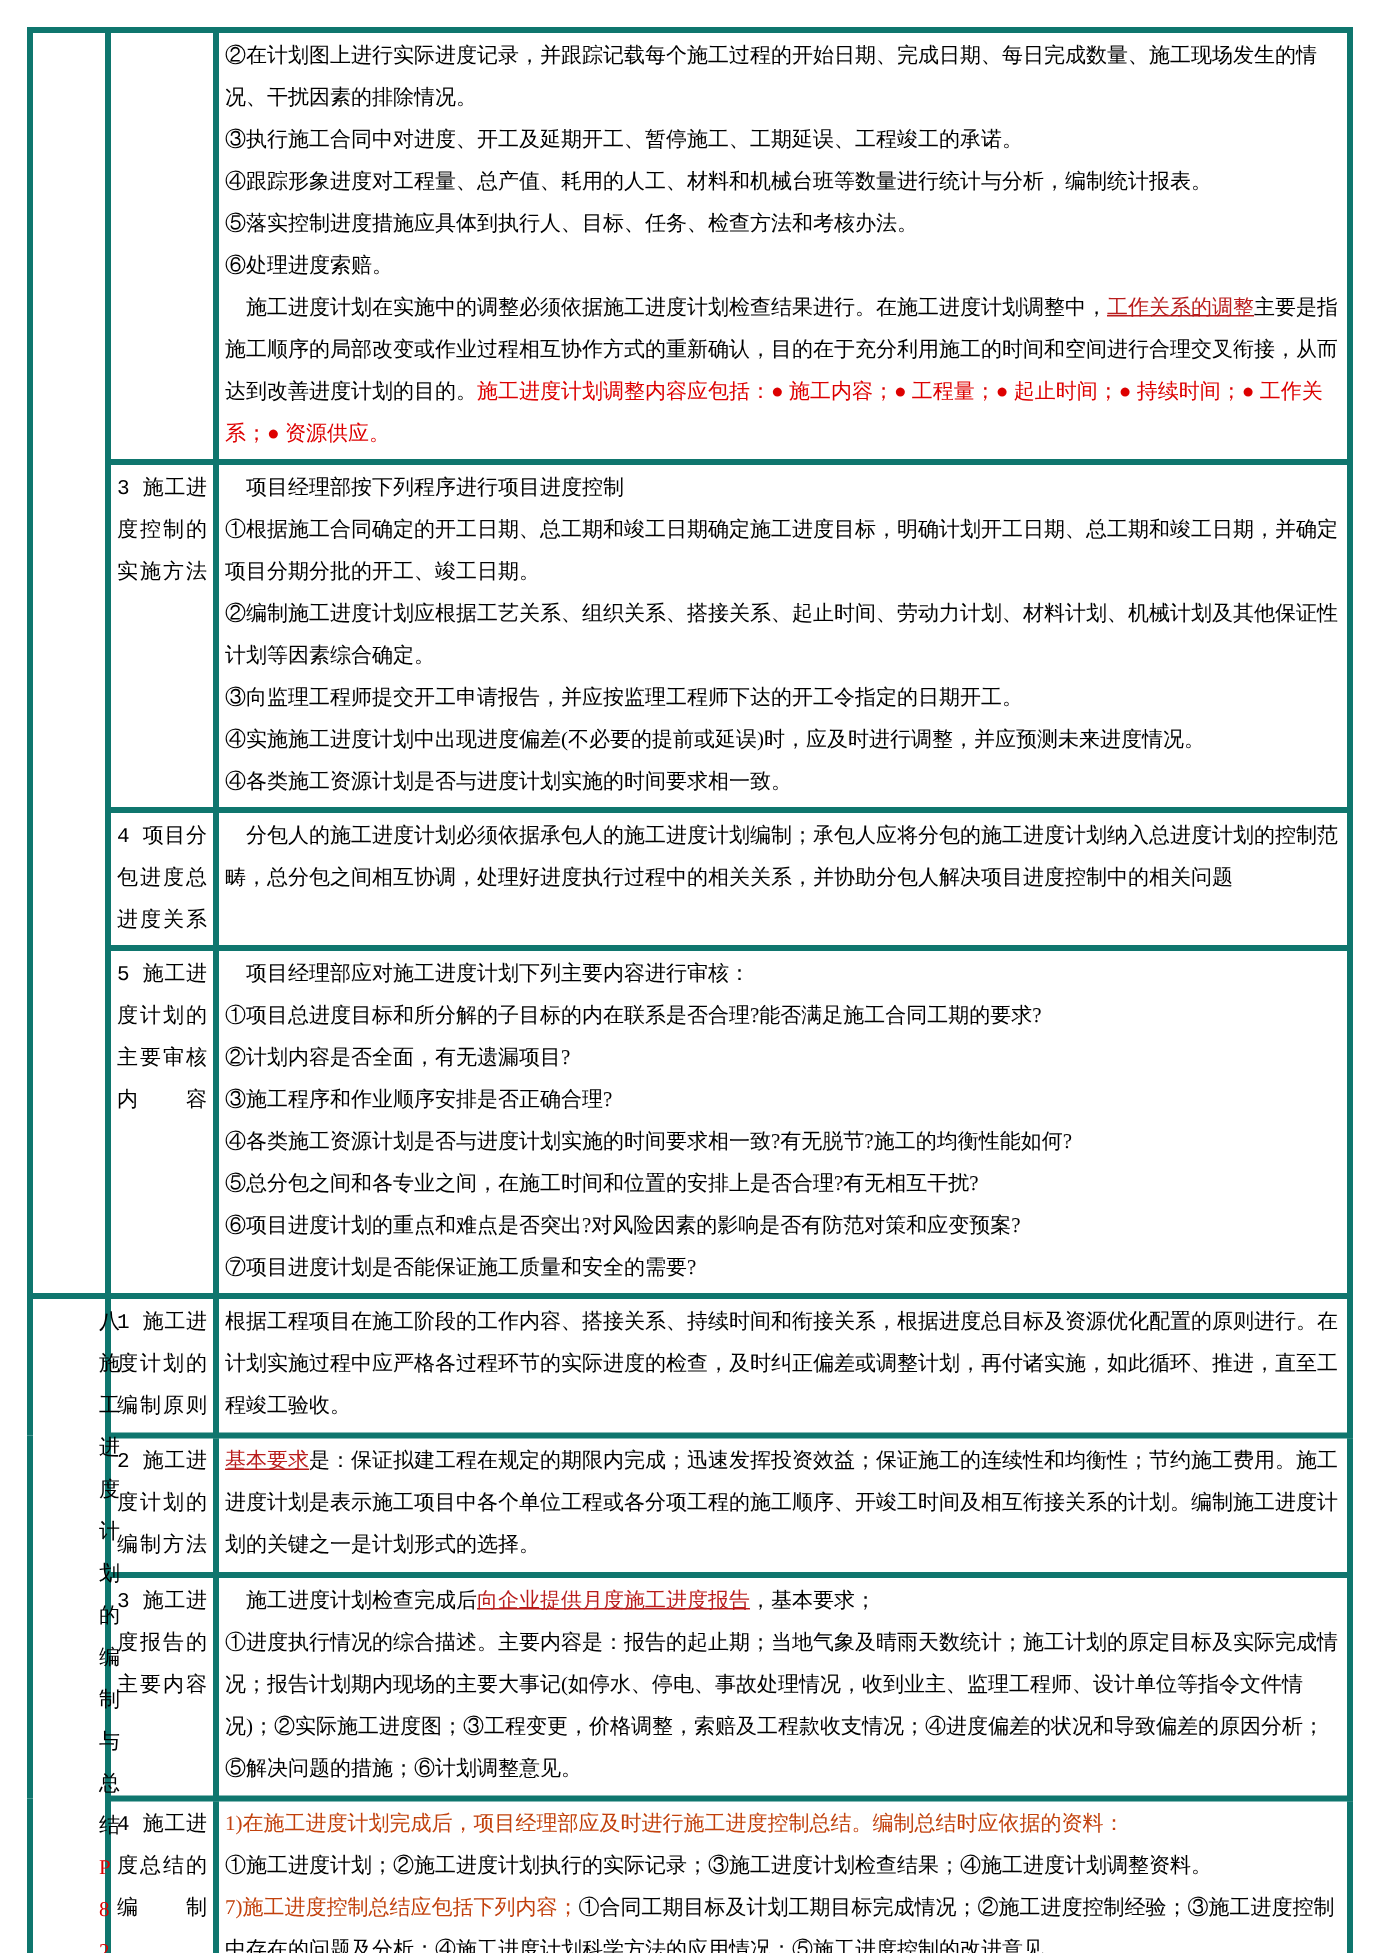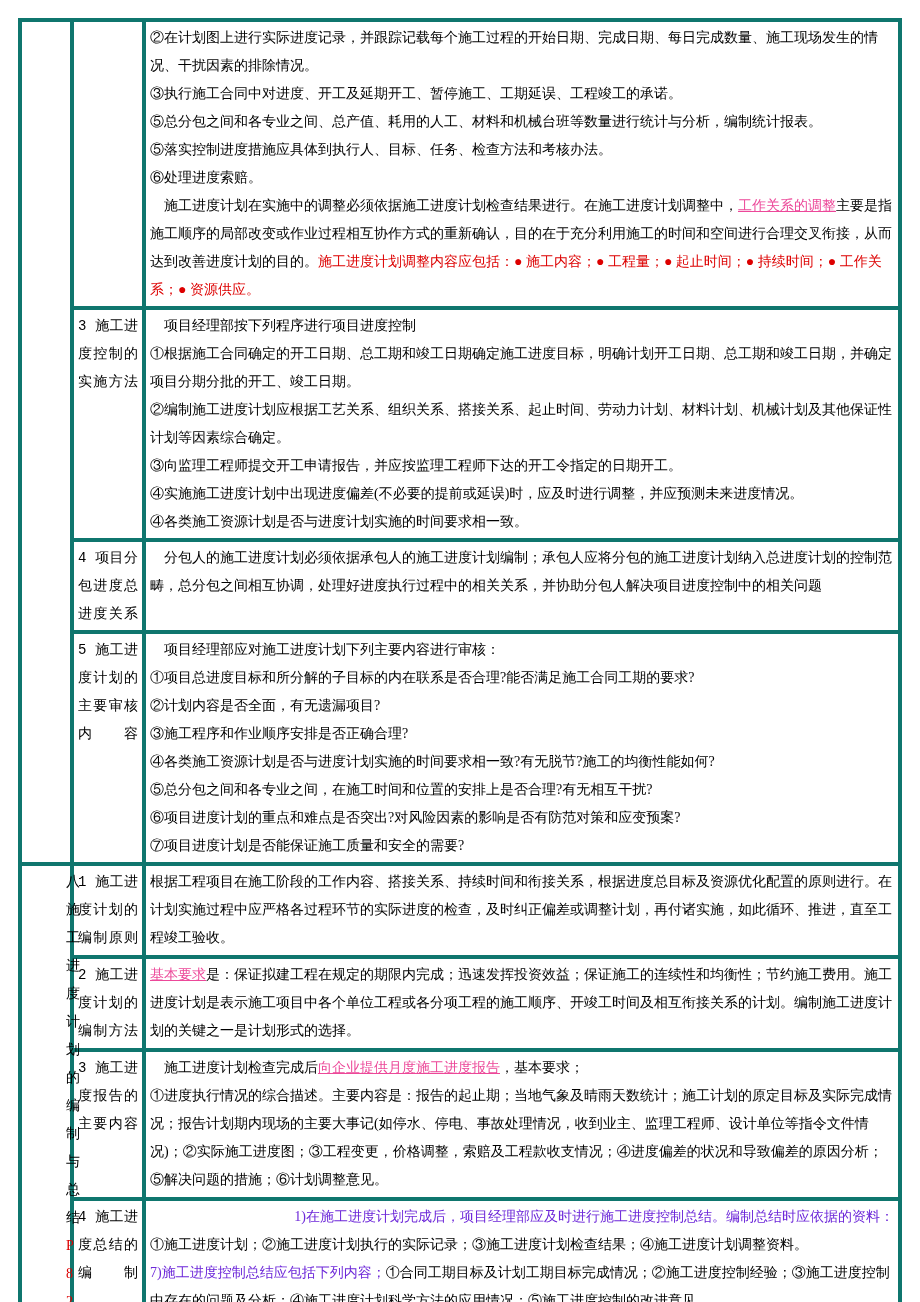--- a/index.html
+++ b/index.html
@@ -20,42 +20,42 @@
     td {
       border: 4px solid #0f766e;
       padding: 2px 4px;
       vertical-align: top;
       word-wrap: break-word;
     }
     .col1 { width: 48px; text-align: justify; text-align-last: justify; letter-spacing: 2px; padding-left: 44px; }
     .col2 { width: 72px; text-align: justify; text-align-last: justify; font-family: Liberation Mono, monospace; }
     .page-ref { color: #d00; text-align: center; text-align-last: left; }
     .red { color: #d00; }
-    .blue { color: #6d28d9; text-align: right; }
-    .underline-red { color: #ec4899; text-decoration: underline; }
+    .blue { color: #c2410c; }
+    .underline-red { color: #b91c1c; text-decoration: underline; }
     .page-num {
       text-align: right;
       padding: 30px 30px 0 0;
       font-family: "Times New Roman", serif;
       font-size: 14px;
     }
     .cell-content p { margin: 0; }
   </style>
 </head>
 <body>
 
 <table>
   <tbody>
       <tr>
     <td class="col1" rowspan="4"><span></span></td>
     <td class="col2"><span></span></td>
     <td class="cell-content">
       <p>②在计划图上进行实际进度记录，并跟踪记载每个施工过程的开始日期、完成日期、每日完成数量、施工现场发生的情况、干扰因素的排除情况。</p>
       <p>③执行施工合同中对进度、开工及延期开工、暂停施工、工期延误、工程竣工的承诺。</p>
-      <p>⑤总分包之间和各专业之间、总产值、耗用的人工、材料和机械台班等数量进行统计与分析，编制统计报表。</p>
+      <p>④跟踪形象进度对工程量、总产值、耗用的人工、材料和机械台班等数量进行统计与分析，编制统计报表。</p>
       <p>⑤落实控制进度措施应具体到执行人、目标、任务、检查方法和考核办法。</p>
       <p>⑥处理进度索赔。</p>
       <p><span>　施工进度计划在实施中的调整必须依据施工进度计划检查结果进行。在施工进度计划调整中，</span><span class="underline-red">工作关系的调整</span><span>主要是指施工顺序的局部改变或作业过程相互协作方式的重新确认，目的在于充分利用施工的时间和空间进行合理交叉衔接，从而达到改善进度计划的目的。</span><span class="red">施工进度计划调整内容应包括：● 施工内容；● 工程量；● 起止时间；● 持续时间；● 工作关系；● 资源供应。</span></p>
     </td>
   </tr>
   <tr>
     <td class="col2"><span>3 施工进度控制的实施方法</span></td>
     <td class="cell-content">
       <p>　项目经理部按下列程序进行项目进度控制</p>
       <p>①根据施工合同确定的开工日期、总工期和竣工日期确定施工进度目标，明确计划开工日期、总工期和竣工日期，并确定项目分期分批的开工、竣工日期。</p>

